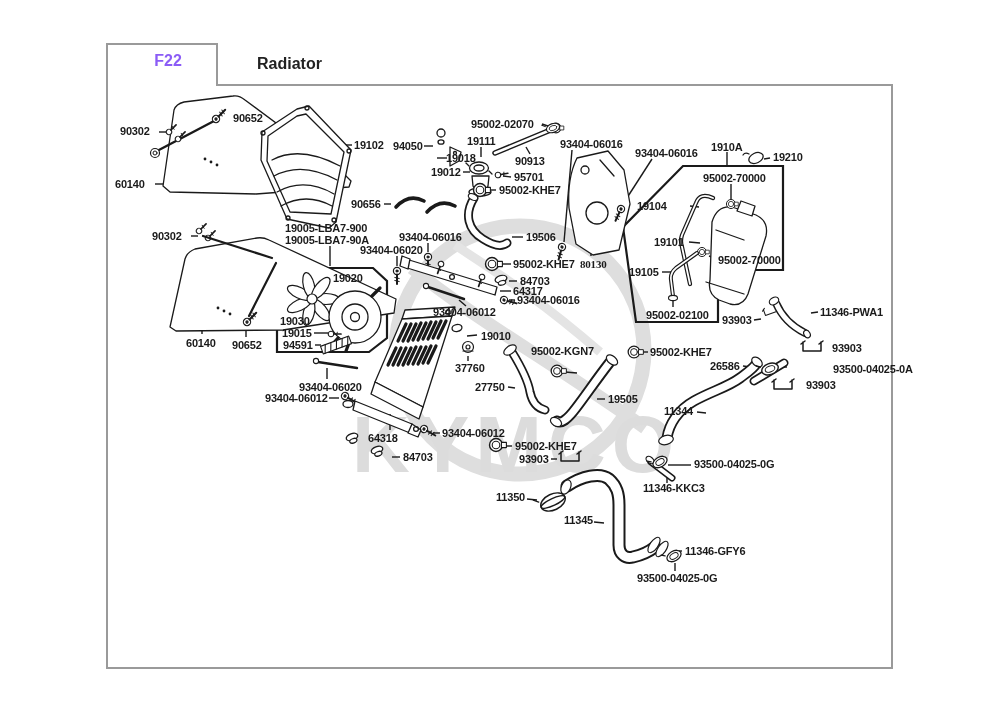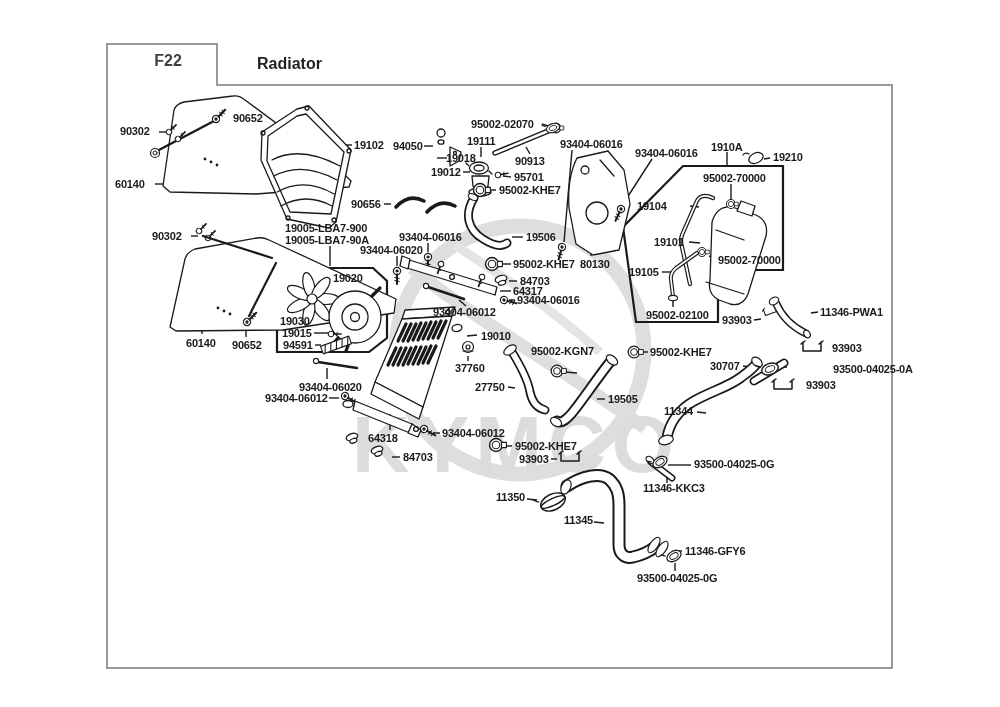--- a/index.html
+++ b/index.html
@@ -3,21 +3,21 @@
 <meta charset="utf-8">
 <style>
   html,body{margin:0;padding:0;background:#ffffff;}
   #page{position:relative;width:1000px;height:707px;background:#ffffff;overflow:hidden;
         font-family:"Liberation Sans",sans-serif;}
   #art{position:absolute;left:0;top:0;width:1000px;height:707px;}
   .border-rect{position:absolute;border:2px solid #9a9a9a;box-sizing:border-box;}
   #main-border{left:106px;top:84px;width:787px;height:585px;}
   #tab-box{left:106px;top:43px;width:112px;height:43px;border-bottom:none;background:#fff;}
   #tab-code{position:absolute;left:106px;top:52px;width:124px;text-align:center;
-            font-size:16px;font-weight:bold;color:#404040;}
+            font-size:16px;font-weight:bold;color:#8b5cf6;}
   #page-title{position:absolute;left:257px;top:55px;font-size:16px;font-weight:bold;color:#222;}
   #page-number{position:absolute;left:0;top:674px;width:1000px;text-align:center;
                font-size:13px;font-weight:bold;color:#222;}
   #labels{position:absolute;left:0;top:0;width:1000px;height:707px;}
   .plabel{position:absolute;font-size:11px;font-weight:bold;color:#1a1a1a;
           white-space:nowrap;letter-spacing:-0.2px;line-height:12px;}
   svg{display:block;}
 </style>
 </head>
 <body>
@@ -415,21 +415,21 @@
       <div class="plabel" style="left: 629px; top: 266px;">19105</div>
       <div class="plabel" style="left: 646px; top: 309px;">95002-02100</div>
       <div class="plabel" style="left: 152px; top: 230px;">90302</div>
       <div class="plabel" style="left: 285px; top: 222px;">19005-LBA7-900</div>
       <div class="plabel" style="left: 285px; top: 234px;">19005-LBA7-90A</div>
       <div class="plabel" style="left: 351px; top: 198px;">90656</div>
       <div class="plabel" style="left: 399px; top: 231px;">93404-06016</div>
       <div class="plabel" style="left: 360px; top: 244px;">93404-06020</div>
       <div class="plabel" style="left: 526px; top: 231px;">19506</div>
       <div class="plabel" style="left: 513px; top: 258px;">95002-KHE7</div>
-      <div class="plabel" style="left: 580px; top: 258px;">80130</div>
+      <div class="plabel" style="left: 580px; top: 258px; font-family: Liberation Serif, serif;">80130</div>
       <div class="plabel" style="left: 520px; top: 275px;">84703</div>
       <div class="plabel" style="left: 513px; top: 285px;">64317</div>
       <div class="plabel" style="left: 517px; top: 294px;">93404-06016</div>
       <div class="plabel" style="left: 433px; top: 306px;">93404-06012</div>
       <div class="plabel" style="left: 333px; top: 272px;">19020</div>
       <div class="plabel" style="left: 280px; top: 315px;">19030</div>
       <div class="plabel" style="left: 282px; top: 327px;">19015</div>
       <div class="plabel" style="left: 283px; top: 339px;">94591</div>
       <div class="plabel" style="left: 186px; top: 337px;">60140</div>
       <div class="plabel" style="left: 232px; top: 339px;">90652</div>
@@ -443,21 +443,21 @@
       <div class="plabel" style="left: 442px; top: 427px;">93404-06012</div>
       <div class="plabel" style="left: 403px; top: 451px;">84703</div>
       <div class="plabel" style="left: 515px; top: 440px;">95002-KHE7</div>
       <div class="plabel" style="left: 519px; top: 453px;">93903</div>
       <div class="plabel" style="left: 608px; top: 393px; text-align: center;">19505</div>
       <div class="plabel" style="left: 664px; top: 405px;">11344</div>
       <div class="plabel" style="left: 650px; top: 346px;">95002-KHE7</div>
       <div class="plabel" style="left: 722px; top: 314px;">93903</div>
       <div class="plabel" style="left: 820px; top: 306px; text-align: right;">11346-PWA1</div>
       <div class="plabel" style="left: 832px; top: 342px;">93903</div>
-      <div class="plabel" style="left: 710px; top: 360px;">30707</div>
+      <div class="plabel" style="left: 710px; top: 360px;">26586</div>
       <div class="plabel" style="left: 790px; top: 363px; margin-left: 43px;">93500-04025-0A</div>
       <div class="plabel" style="left: 806px; top: 379px;">93903</div>
       <div class="plabel" style="left: 694px; top: 458px;">93500-04025-0G</div>
       <div class="plabel" style="left: 643px; top: 482px;">11346-KKC3</div>
       <div class="plabel" style="left: 496px; top: 491px;">11350</div>
       <div class="plabel" style="left: 564px; top: 514px;">11345</div>
       <div class="plabel" style="left: 685px; top: 545px;">11346-GFY6</div>
       <div class="plabel" style="left: 637px; top: 572px;">93500-04025-0G</div>
     </div>
 </div>

